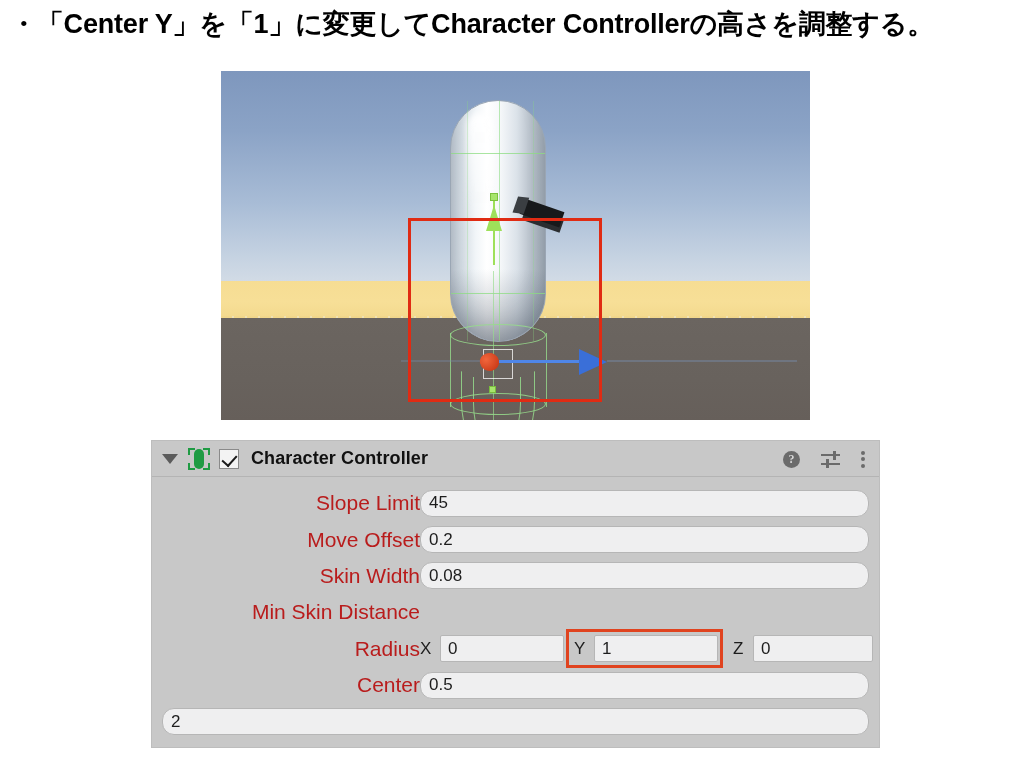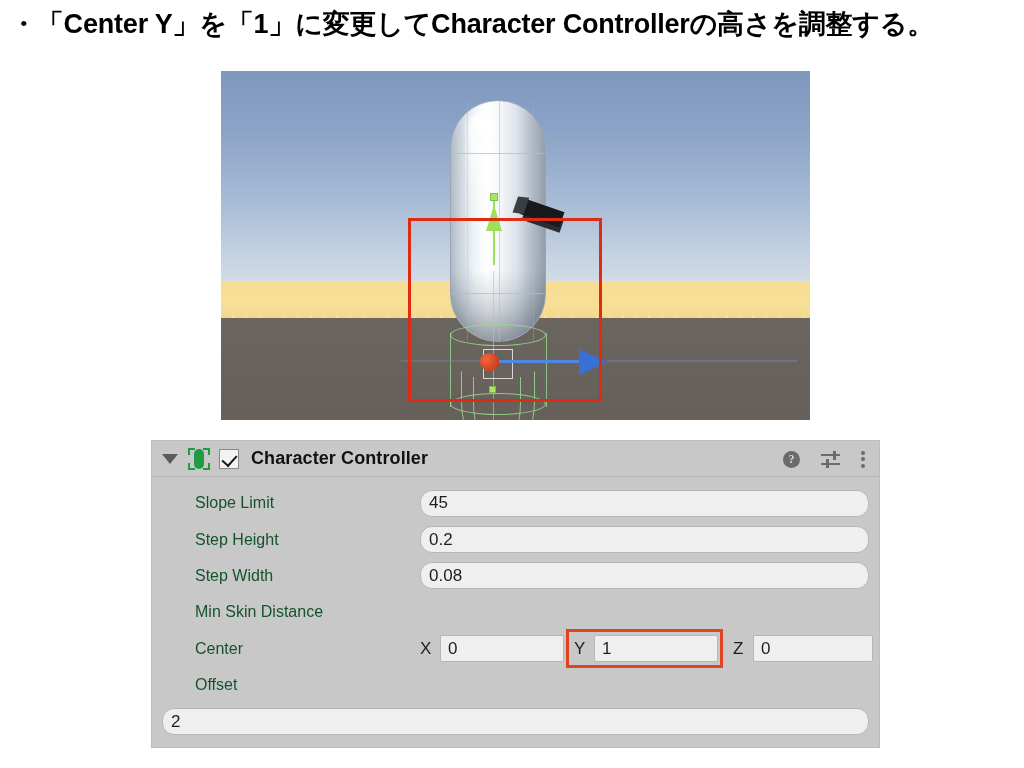--- a/index.html
+++ b/index.html
@@ -204,21 +204,21 @@
   .ic-preset b { position:absolute; width:2.5px; height:9px; background:#6b6b6b; }
   .ic-preset b:nth-of-type(1){ left:12px; top:0px; }
   .ic-preset b:nth-of-type(2){ left:5px; top:8px; }
   .ic-menu { width:4px; height:17px; display:flex; flex-direction:column; justify-content:space-between; }
   .ic-menu span { display:block; width:4px; height:4px; border-radius:50%; background:#6b6b6b; }
 
   .insp-body { padding: 8px 10px 0 10px; }
   .row { display:flex; align-items:center; height:36.4px; }
   .row-label {
     width:258px; flex:0 0 258px;
-    font-size:16px; color:#14532d; padding-left:33px;
+    font-size:21px; color:#b91c1c; padding-left:33px;text-align:right;
   }
   .field {
     flex:1; height:27px; background:#efeff0;
     border:1px solid #b6b6b6; border-radius:12px;
     display:flex; align-items:center; padding-left:8px;
     font-size:17px; color:#1d1d1d;
     cursor:text;
   }
   .vec-row { display:flex; align-items:center; flex:1; gap:0; }
   .vec-part { display:flex; align-items:center; }
@@ -320,53 +320,54 @@
     </div>
 
     <div class="insp-body">
 
       <div class="row">
         <div class="row-label">Slope Limit</div>
         <div class="field">45</div>
       </div>
 
       <div class="row">
-        <div class="row-label">Step Height</div>
+        <div class="row-label">Move Offset</div>
         <div class="field">0.2</div>
       </div>
 
       <div class="row">
-        <div class="row-label">Step Width</div>
+        <div class="row-label">Skin Width</div>
         <div class="field">0.08</div>
       </div>
 
       <div class="row">
         <div class="row-label">Min Skin Distance</div>
       </div>
 
       <div class="row">
-        <div class="row-label">Center</div>
+        <div class="row-label">Radius</div>
         <div class="vec-row">
           <div class="vec-part">
             <div class="vec-label">X</div>
             <div class="vec-field vx">0</div>
           </div>
           <div class="highlight-wrap">
             <div class="vec-label">Y</div>
             <div class="vec-field vy">1</div>
           </div>
           <div class="vec-part">
             <div class="vec-label">Z</div>
             <div class="vec-field vz">0</div>
           </div>
         </div>
       </div>
 
       <div class="row">
-        <div class="row-label">Offset</div>
+        <div class="row-label">Center</div>
+        <div class="field">0.5</div>
       </div>
 
       <div class="row">
         <div class="field">2</div>
       </div>
 
     </div>
   </div>
 
 </div>

